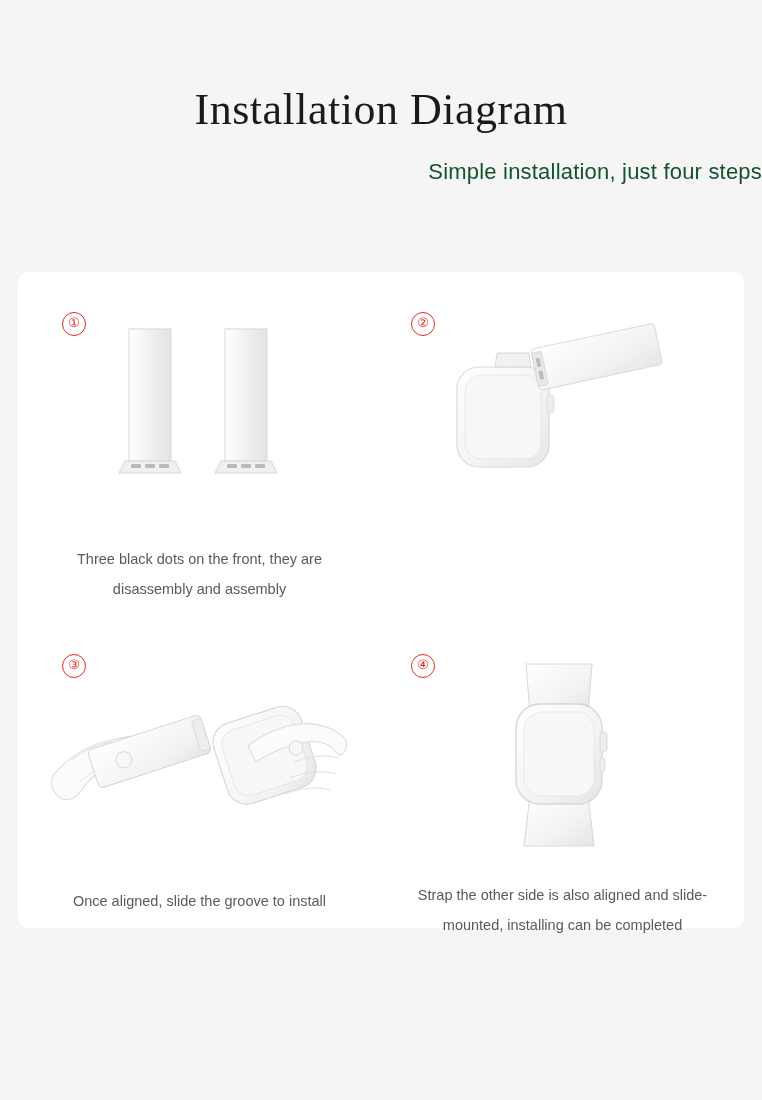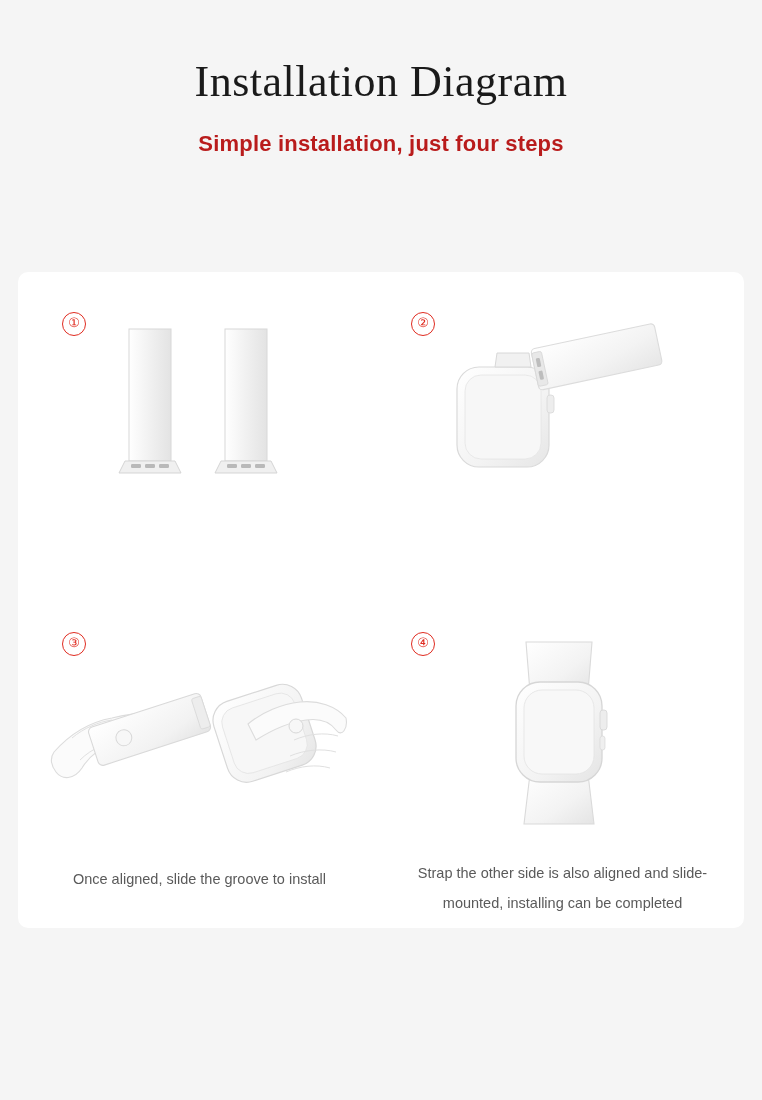--- a/index.html
+++ b/index.html
@@ -13,38 +13,39 @@
     font-family: "Liberation Sans", sans-serif;
     overflow: hidden;
   }
   .page {
     position: relative;
     width: 762px;
     height: 1100px;
     background: #f5f5f5;
   }
   .header {
-    padding-top: 56px;
+    padding-top: 84px;
     text-align: center;
   }
   .title {
     font-family: "Liberation Serif", serif;
     font-size: 44px;
     font-weight: 400;
     color: #1a1a1a;
     letter-spacing: 0.5px;
     margin: 0;
     line-height: 1.2;
   }
   .subtitle {
     margin: 22px 0 0 0;
     font-size: 22px;
-    color: #b91c1c;
-    font-weight: 700;
+    color: #14532d;
+    font-weight: 400;
     letter-spacing: 0.2px;
+    text-align: right;
   }
   .card {
     position: absolute;
     left: 18px;
     top: 272px;
     width: 726px;
     height: 656px;
     background: #ffffff;
     border-radius: 10px;
   }
@@ -130,20 +131,21 @@
             <rect x="60" y="141" width="10" height="4" rx="1.2" fill="#b9b9b9"></rect>
             <rect x="74" y="141" width="10" height="4" rx="1.2" fill="#b9b9b9"></rect>
 
             <rect x="140" y="6" width="42" height="132" fill="url(#g1)" stroke="#d8d8d8" stroke-width="1"></rect>
             <path d="M136 138 L186 138 L192 150 L130 150 Z" fill="#f0f0f0" stroke="#d5d5d5" stroke-width="1"></path>
             <rect x="142" y="141" width="10" height="4" rx="1.2" fill="#b9b9b9"></rect>
             <rect x="156" y="141" width="10" height="4" rx="1.2" fill="#b9b9b9"></rect>
             <rect x="170" y="141" width="10" height="4" rx="1.2" fill="#b9b9b9"></rect>
           </svg>
         </div>
+        <div class="caption">Three black dots on the front, they are disassembly and assembly</div>
       </div>
 
       <div class="step">
         <div class="step-num">②</div>
         <div class="art">
           <svg width="240" height="180" viewBox="0 0 240 180">
             <defs>
               <linearGradient id="g2" x1="0" y1="0" x2="1" y2="1">
                 <stop offset="0%" stop-color="#ffffff"></stop>
                 <stop offset="60%" stop-color="#f3f3f3"></stop>

